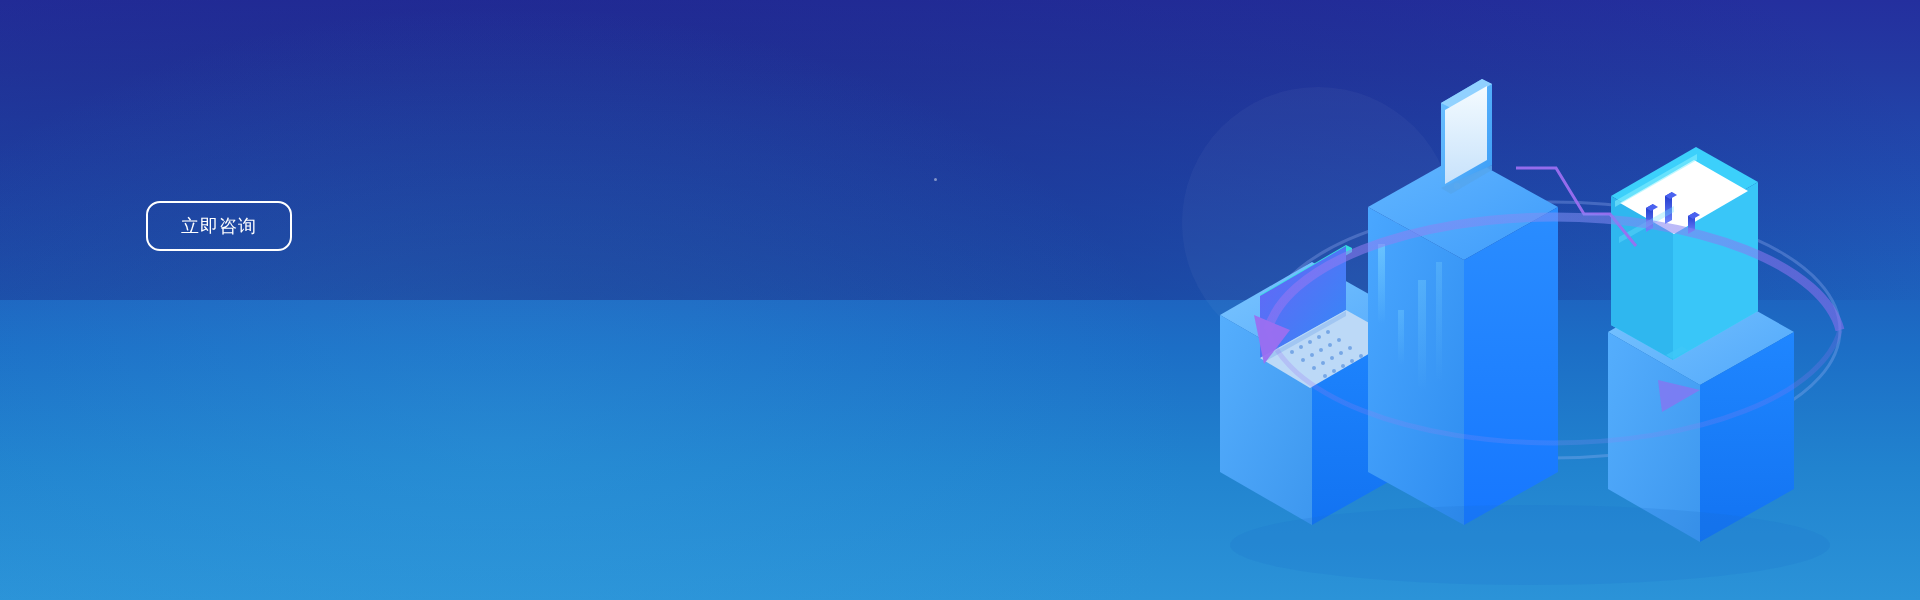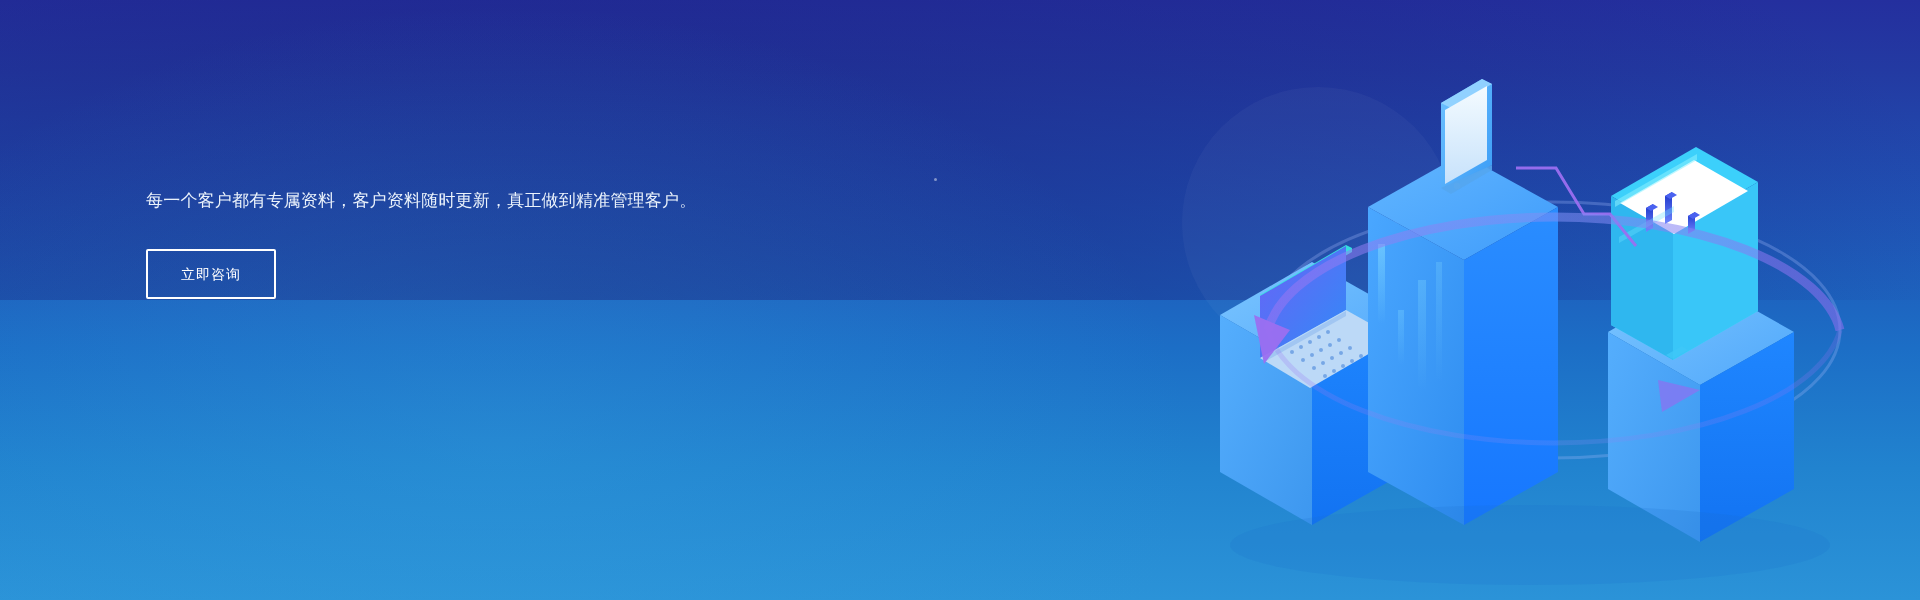--- a/index.html
+++ b/index.html
@@ -95,24 +95,24 @@
     font-size: 17px;
     line-height: 26px;
     width: 580px;
     letter-spacing: 0.2px;
   }
   .cta {
     display: inline-block;
     margin-top: 35px;
     padding: 12px 33px;
     border: 2px solid #ffffff;
-    border-radius: 2px;
+    border-radius: 14px;
     color: #ffffff;
     background: transparent;
-    font-size: 14px;
+    font-size: 18px;
     line-height: 22px;
     letter-spacing: 1px;
     cursor: pointer;
     font-family: inherit;
   }
 
   
   .art {
     position: absolute;
     right: 0;
@@ -126,21 +126,20 @@
 <body>
 
 <div class="banner">
 
   <div class="bg-wash-top"></div>
   <div class="bg-wash-left"></div>
   <div class="bg-circle"></div>
   <div class="bg-speck"></div>
 
   <div class="copy">
-    <p class="subcopy">每一个客户都有专属资料，客户资料随时更新，真正做到精准管理客户。</p>
     <button class="cta">立即咨询</button>
   </div>
 
   <div class="art">
     <svg width="760" height="600" viewBox="0 0 760 600" xmlns="http://www.w3.org/2000/svg">
       <defs>
         <linearGradient id="gFrontTall" x1="0" y1="0" x2="0" y2="1">
           <stop offset="0%" stop-color="#2a8dff"></stop>
           <stop offset="100%" stop-color="#1677ff"></stop>
         </linearGradient>

